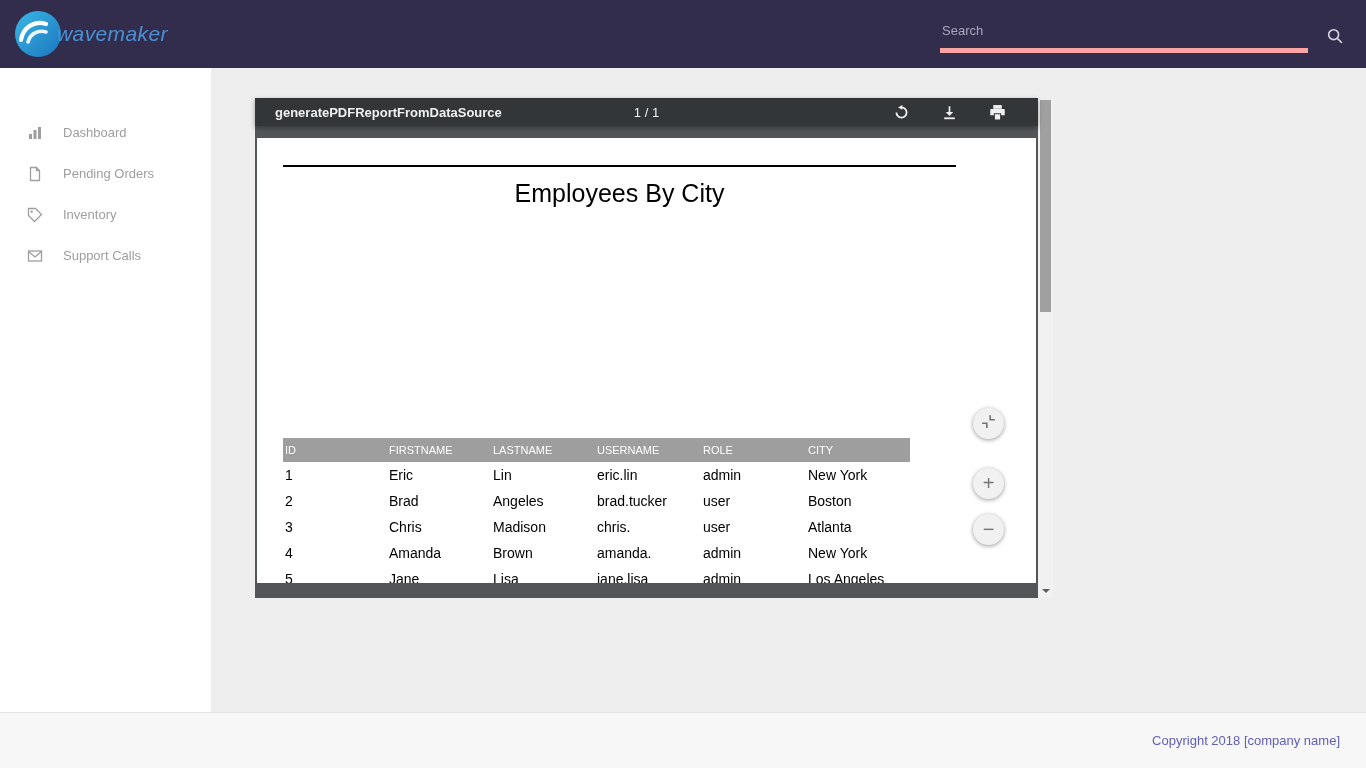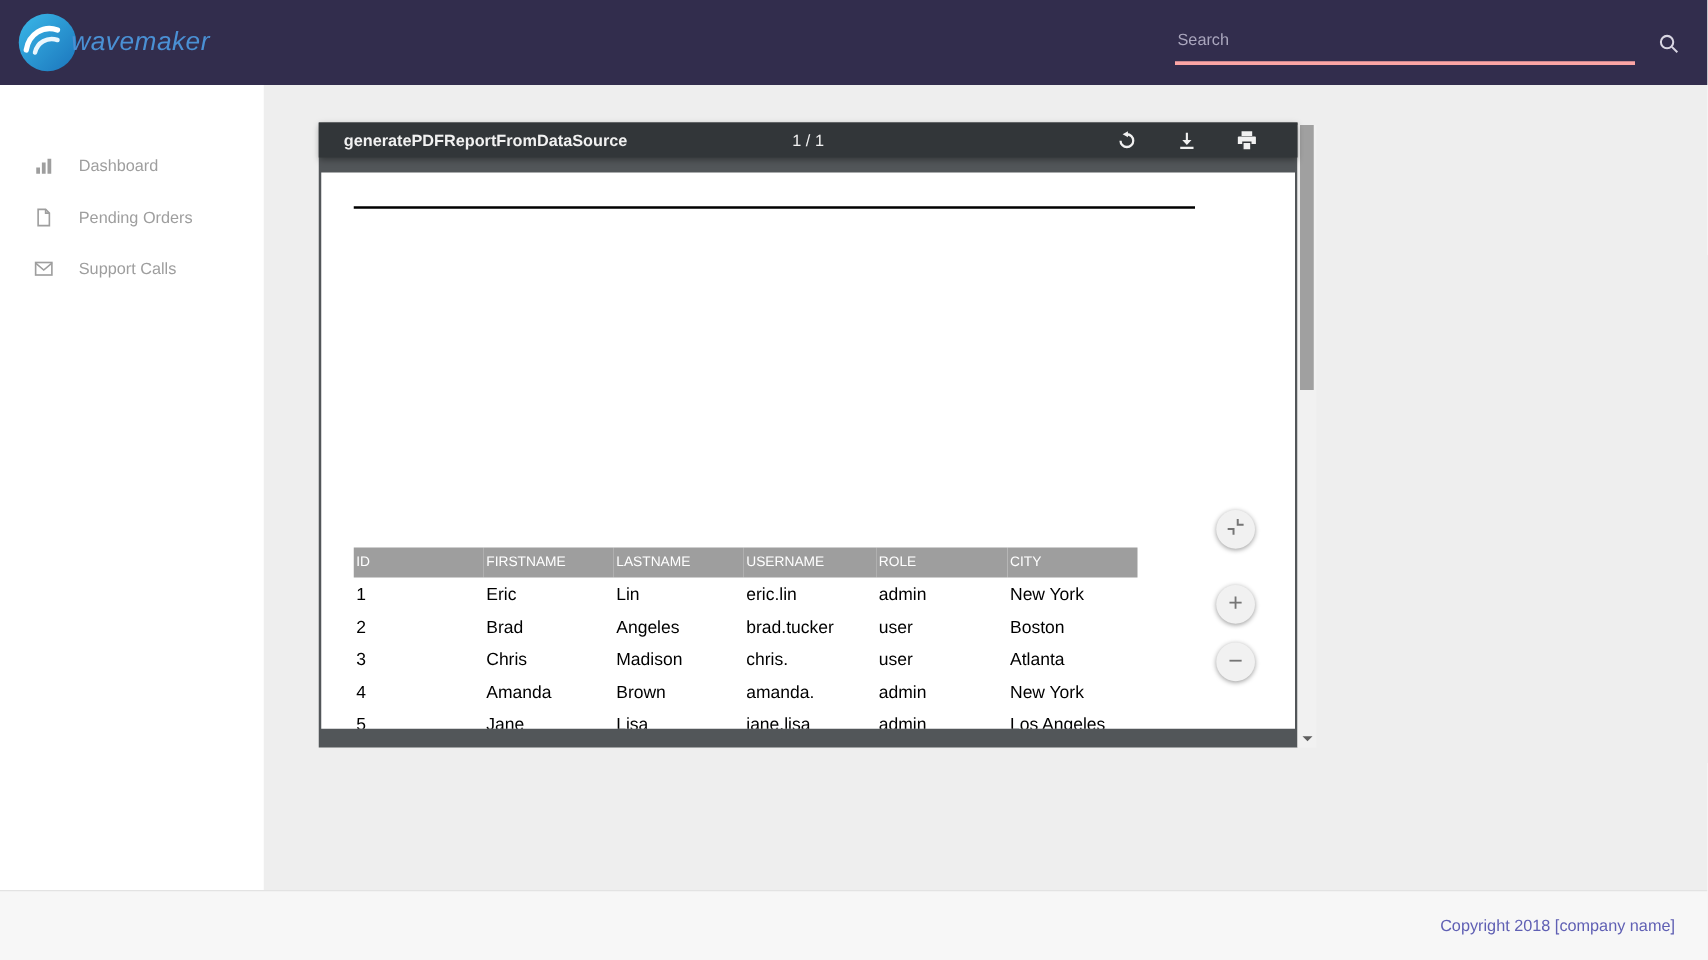--- a/index.html
+++ b/index.html
@@ -17,21 +17,21 @@
     background:#322d4d;
     display:flex; align-items:center; justify-content:space-between;
     padding:0 22px 0 12px;
   }
   .brand { display:flex; align-items:center; }
   .logo { display:flex; }
   .brand-text { color:#4a90d4; font-size:21px; margin-left:-7px; letter-spacing:.4px;font-style:italic; }
   .search-wrap { display:flex; align-items:flex-end; gap:18px; }
   .search-input {
     width:368px; background:transparent; border:none;
-    border-bottom:3px solid #fca5a5; color:#fff; font-size:13px;
+    border-bottom:5px solid #fca5a5; color:#fff; font-size:13px;
     padding:8px 2px 10px; outline:none;
     font-family:"Liberation Sans", sans-serif;
   }
   .search-input::placeholder { color:#aaa6bd; }
   .search-icon { padding-bottom:8px; cursor:pointer; display:flex; }
 
   
   .sidebar {
     position:absolute; top:68px; left:0; width:211px; bottom:56px;
     background:#ffffff; padding-top:44px;
@@ -147,20 +147,29 @@
     <span>Dashboard</span>
   </div>
   <div class="nav-item">
     <span class="icon">
       <svg viewBox="0 0 16 16" width="16" height="16">
         <path d="M3.5 1.5h6l3 3v10h-9z" fill="none" stroke="currentColor" stroke-width="1.3"></path>
         <path d="M9.5 1.5v3h3" fill="none" stroke="currentColor" stroke-width="1.3"></path>
       </svg>
     </span>
     <span>Pending Orders</span>
+  </div>
+  <div class="nav-item">
+    <span class="icon">
+      <svg viewBox="0 0 16 16" width="16" height="16">
+        <path d="M1.5 8.5v-7h7l6 6-7 7z" fill="none" stroke="currentColor" stroke-width="1.3"></path>
+        <circle cx="4.6" cy="4.6" r="1.2" fill="currentColor"></circle>
+      </svg>
+    </span>
+    <span>Inventory</span>
   </div>
   <div class="nav-item">
     <span class="icon">
       <svg viewBox="0 0 16 16" width="16" height="16">
         <rect x="1.5" y="3" width="13" height="10" fill="none" stroke="currentColor" stroke-width="1.3"></rect>
         <path d="M1.5 3.5 8 9l6.5-5.5" fill="none" stroke="currentColor" stroke-width="1.3"></path>
       </svg>
     </span>
     <span>Support Calls</span>
   </div>
@@ -190,20 +199,21 @@
               <path d="M4 1h8v3.5H4z" fill="#f1f1f1"></path>
               <path d="M2 4.8h12c.4 0 .8.4.8.8v5H1.2v-5c0-.4.4-.8.8-.8z" fill="#f1f1f1"></path>
               <path d="M5 9.2h6V15H5z" fill="#f1f1f1" stroke="#323639" stroke-width="1"></path>
             </svg>
           </span>
         </div>
       </div>
       <div class="pdf-body">
         <div class="pdf-page">
           <div class="pdf-rule"></div>
+          <div class="doc-section-title">Employees By City</div>
           <table class="doc-table">
             <colgroup>
               <col style="width:104px">
                 <col style="width:104px">
                 <col style="width:104px">
               <col style="width:106px">
                 <col style="width:105px">
                 <col style="width:104px">
             </colgroup>
             <thead>

